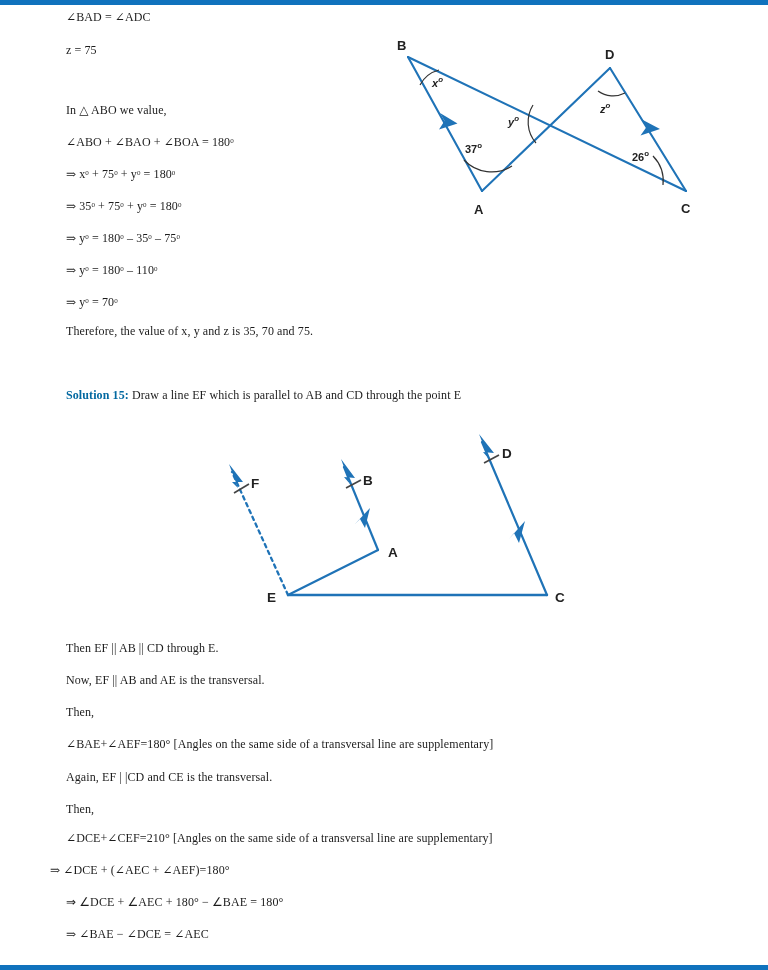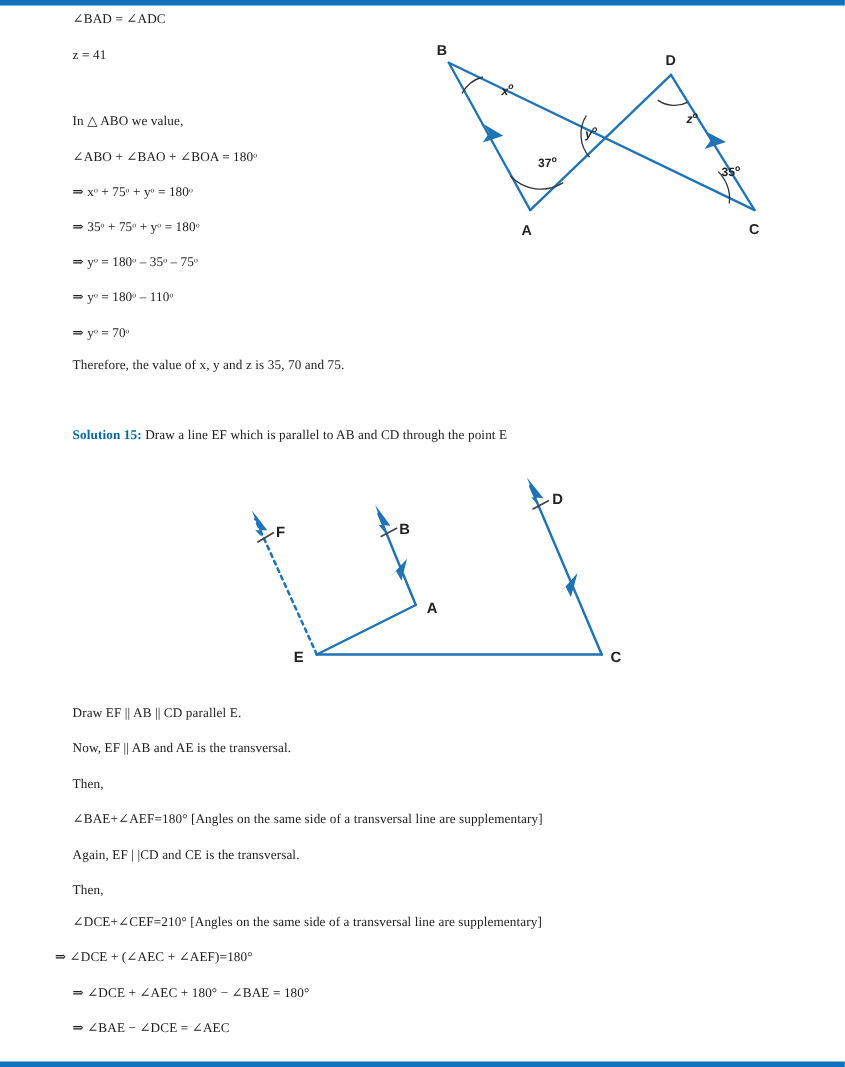--- a/index.html
+++ b/index.html
@@ -48,39 +48,38 @@
   .figure {
     position: absolute;
   }
   .ang-label {
     position: absolute;
     font-family: "Liberation Sans", "DejaVu Sans", sans-serif;
     font-weight: bold;
     font-size: 11px;
     color: #222;
     white-space: nowrap;
-    margin-left: 24px;
   }
   .ang-label .sup {
     font-size: 0.72em;
     vertical-align: super;
     line-height: 0;
   }
   .ital { font-style: italic; }
 </style>
 </head>
 <body>
 
 <div class="page-rule top"></div>
 <div class="page-rule bottom"></div>
 
 <div class="content">
 
   <div class="txt" style="left:46px; top:5px;">∠BAD = ∠ADC</div>
-  <div class="txt" style="left:46px; top:38px;">z = 41</div>
+  <div class="txt" style="left:46px; top:38px;">z = 75</div>
 
   <div class="txt" style="left:46px; top:98px;">In △ ABO we value,</div>
   <div class="txt" style="left:46px; top:130px;">∠ABO + ∠BAO + ∠BOA = 180ᵒ</div>
   <div class="txt" style="left:46px; top:162px;">⇒ xᵒ + 75ᵒ + yᵒ = 180ᵒ</div>
   <div class="txt" style="left:46px; top:194px;">⇒ 35ᵒ + 75ᵒ + yᵒ = 180ᵒ</div>
   <div class="txt" style="left:46px; top:226px;">⇒ yᵒ = 180ᵒ – 35ᵒ – 75ᵒ</div>
   <div class="txt" style="left:46px; top:258px;">⇒ yᵒ = 180ᵒ – 110ᵒ</div>
   <div class="txt" style="left:46px; top:290px;">⇒ yᵒ = 70ᵒ</div>
   <div class="txt" style="left:46px; top:319px;">Therefore, the value of x, y and z is 35, 70 and 75.</div>
 
@@ -126,21 +125,21 @@
       <text x="89" y="181" font-family="Liberation Sans, DejaVu Sans, sans-serif" font-size="13" font-weight="bold" fill="#222">A</text>
       <text x="296" y="180" font-family="Liberation Sans, DejaVu Sans, sans-serif" font-size="13" font-weight="bold" fill="#222">C</text>
       <text x="220" y="26" font-family="Liberation Sans, DejaVu Sans, sans-serif" font-size="13" font-weight="bold" fill="#222">D</text>
     </svg>
 
     
     <div class="ang-label ital" style="left:47px; top:44px;"><span>x</span><span class="sup">o</span></div>
     <div class="ang-label ital" style="left:123px; top:83px;"><span>y</span><span class="sup">o</span></div>
     <div class="ang-label ital" style="left:215px; top:70px;"><span>z</span><span class="sup">o</span></div>
     <div class="ang-label" style="left:80px; top:110px;"><span>37</span><span class="sup">o</span></div>
-    <div class="ang-label" style="left:247px; top:118px;"><span>35</span><span class="sup">o</span></div>
+    <div class="ang-label" style="left:247px; top:118px;"><span>26</span><span class="sup">o</span></div>
   </div>
 
   <div class="txt" style="left:46px; top:383px;">
     <span class="sol-label">Solution 15:</span><span>&nbsp;</span><span>Draw a line EF which is parallel to AB and CD through the point E</span>
   </div>
 
   <div class="figure" style="left:205px; top:415px; width:380px; height:195px;">
     <svg width="380" height="195" viewBox="0 0 380 195" xmlns="http://www.w3.org/2000/svg">
       <g stroke="#1f73b7" fill="none" stroke-linecap="round">
 
@@ -177,24 +176,24 @@
 
       <text x="46" y="68" font-family="Liberation Sans, DejaVu Sans, sans-serif" font-size="13.5" font-weight="bold" fill="#222">F</text>
       <text x="158" y="65" font-family="Liberation Sans, DejaVu Sans, sans-serif" font-size="13.5" font-weight="bold" fill="#222">B</text>
       <text x="297" y="38" font-family="Liberation Sans, DejaVu Sans, sans-serif" font-size="13.5" font-weight="bold" fill="#222">D</text>
       <text x="183" y="137" font-family="Liberation Sans, DejaVu Sans, sans-serif" font-size="13.5" font-weight="bold" fill="#222">A</text>
       <text x="62" y="182" font-family="Liberation Sans, DejaVu Sans, sans-serif" font-size="13.5" font-weight="bold" fill="#222">E</text>
       <text x="350" y="182" font-family="Liberation Sans, DejaVu Sans, sans-serif" font-size="13.5" font-weight="bold" fill="#222">C</text>
     </svg>
   </div>
 
-  <div class="txt" style="left:46px; top:636px;">Draw EF || AB || CD parallel E.</div>
+  <div class="txt" style="left:46px; top:636px;">Then EF || AB || CD through E.</div>
   <div class="txt" style="left:46px; top:668px;font-family:Liberation Serif, serif;">Now, EF || AB and AE is the transversal.</div>
   <div class="txt" style="left:46px; top:700px;">Then,</div>
   <div class="txt" style="left:46px; top:732px;">∠BAE+∠AEF=180°  [Angles on the same side of a transversal line are supplementary]</div>
   <div class="txt" style="left:46px; top:765px;">Again, EF | |CD and CE is the transversal.</div>
   <div class="txt" style="left:46px; top:797px;">Then,</div>
   <div class="txt" style="left:46px; top:826px;">∠DCE+∠CEF=210°  [Angles on the same side of a transversal line are supplementary]</div>
   <div class="txt" style="left:30px; top:858px;">⇒ ∠DCE + (∠AEC + ∠AEF)=180°</div>
-  <div class="txt" style="left:46px; top:890px;">⇒ ∠DCE + ∠AEC + 180° − ∠BAE = 180°</div>
+  <div class="txt" style="left:46px; top:890px;font-family:Liberation Serif, serif;">⇒ ∠DCE + ∠AEC + 180° − ∠BAE = 180°</div>
   <div class="txt" style="left:46px; top:922px;">⇒ ∠BAE − ∠DCE = ∠AEC</div>
 
 </div>
 
 </body></html>

